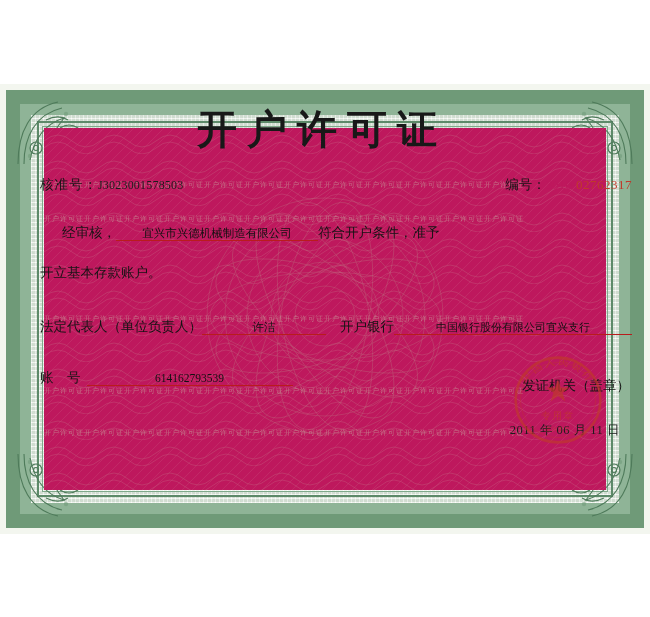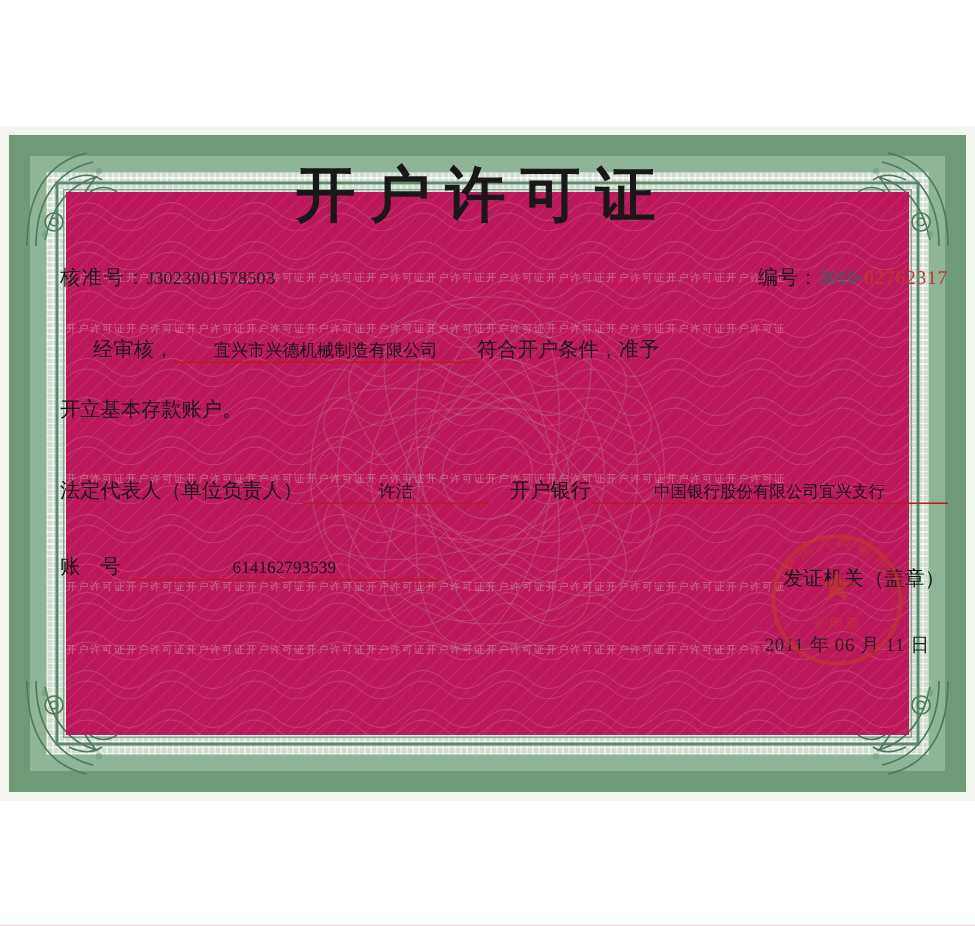--- a/index.html
+++ b/index.html
@@ -161,21 +161,21 @@
   .r-approve { left: 20px; top: 92px; }
   .r-approve .label { letter-spacing: 1px; }
   .code-val {
     font-family: "Liberation Serif", serif;
     font-size: 12px;
     letter-spacing: .2px;
   }
 
   .r-number { right: 18px; top: 92px; text-align: right; }
   .num-red { color: #c0392b; font-size: 13px; letter-spacing: .5px; }
-  .num-black { color: #0f766e; font-size: 13px; }
+  .num-black { color: #be185d; font-size: 13px; }
 
   .r-body1 { left: 42px; top: 140px; right: 20px; }
   .r-body1 .fill { width: 196px; }
   .r-body2 { left: 20px; top: 180px; }
 
   .r-legal { left: 20px; top: 234px; right: 18px; }
   .r-legal .fill.name { width: 118px; }
   .r-legal .bank-label { margin-left: 14px; }
   .r-legal .fill.bank { width: 232px; font-size: 11px; }
 

